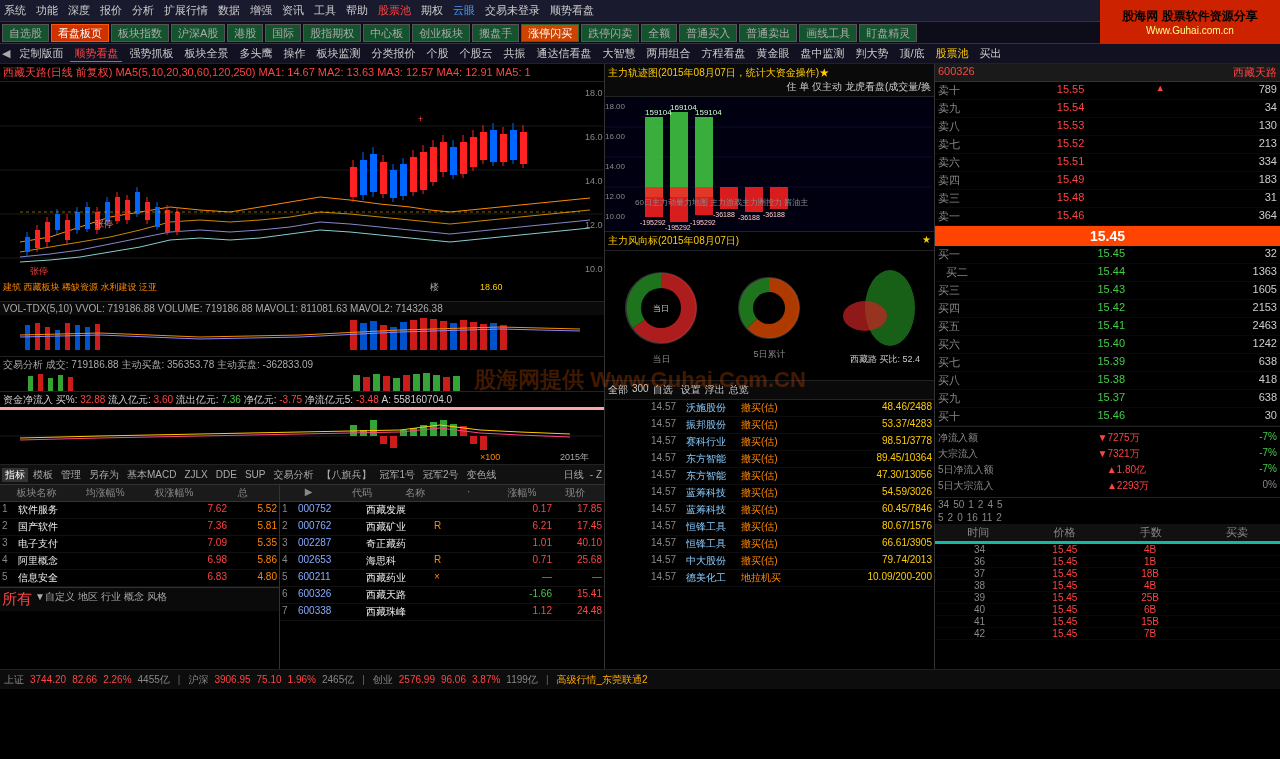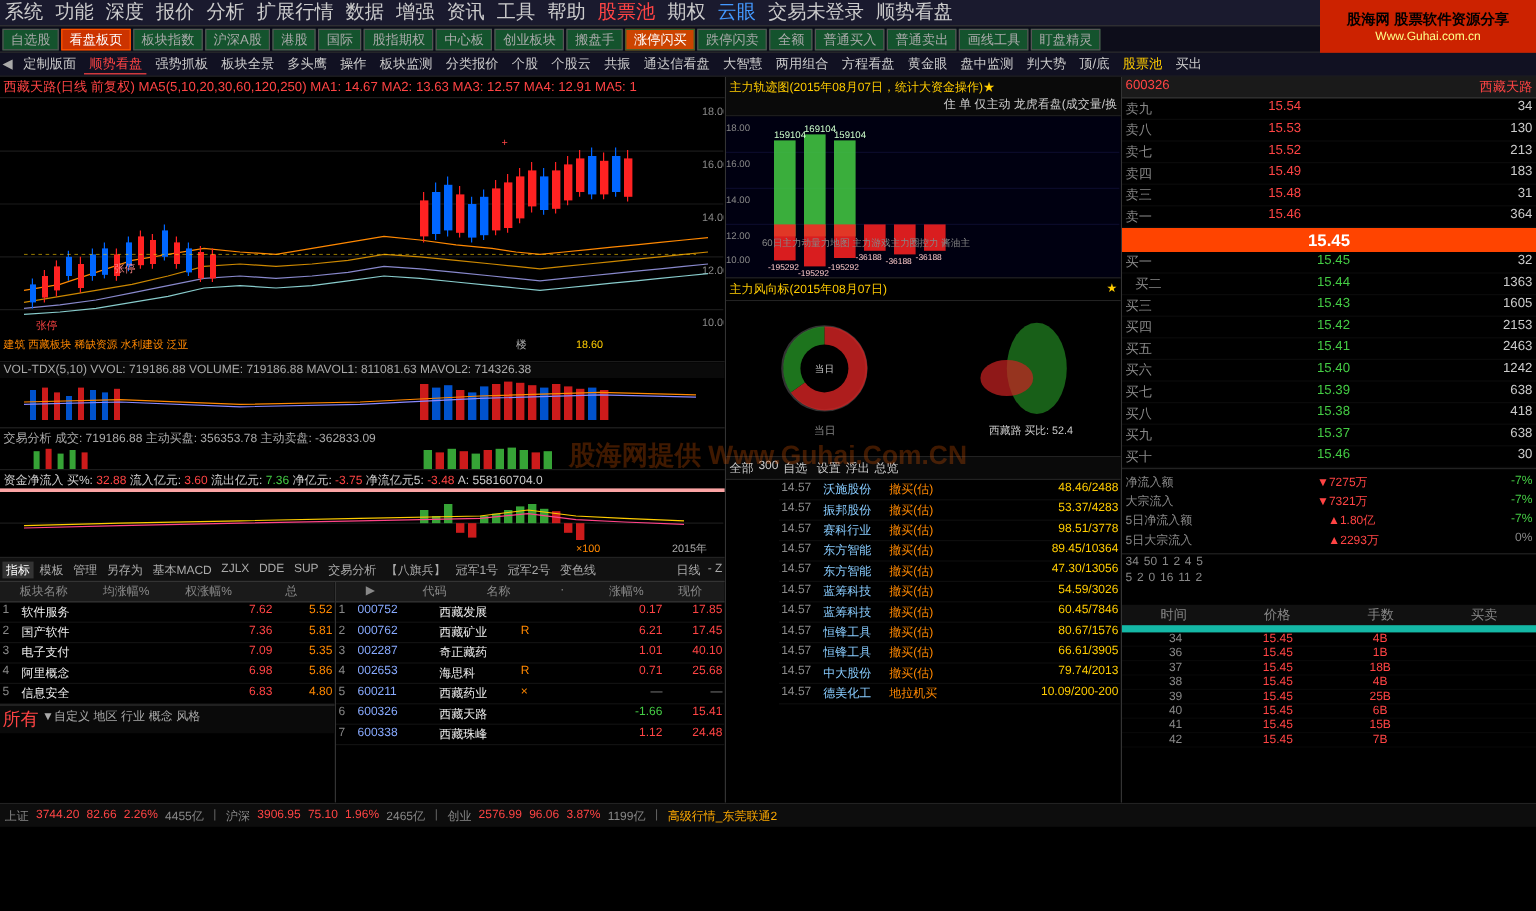--- a/index.html
+++ b/index.html
@@ -23,21 +23,21 @@
       border-bottom: 1px solid #333;
       position: relative;
     }
     .top-menubar .menu-items {
       display: flex;
       gap: 10px;
       flex: 1;
     }
     .top-menubar .menu-item {
       color: #ccc;
-      font-size: 16px;
+      font-size: 11px;
       cursor: pointer;
       white-space: nowrap;
     }
     .top-menubar .menu-item.highlight { color: #ff4444; }
     .top-menubar .menu-item.blue { color: #4499ff; }
     .top-menubar .time-info {
       color: #ffcc00;
       font-size: 11px;
       margin-left: auto;
       margin-right: 8px;
@@ -333,22 +333,21 @@
       font-size: 12px;
       font-weight: bold;
     }
     .brand-logo-area .brand-url {
       color: #ffff88;
       font-size: 10px;
     }
     .tick-header {
       background: #111;
       display: flex;
-      border-bottom: 6px solid #14b8a6;
-      margin-top: 16px;
+      border-bottom: 3px solid #14b8a6;
     }
     .tick-header span {
       flex: 1;
       text-align: center;
       color: #888;
       padding: 1px;
     }
     .tick-row {
       display: flex;
       border-bottom: 1px solid #080808;
@@ -877,20 +876,29 @@
           <path d="M42,42 L42,7 A35,35 0,1,1,14,62 Z" fill="#cc2222" opacity="0.85"></path>
 
           <path d="M42,42 L14,62 A35,35 0,0,1,42,7 Z" fill="#228822" opacity="0.85"></path>
 
           <circle cx="42" cy="42" r="20" fill="#000"></circle>
           <text x="42" y="45" fill="#ccc" font-size="8" text-anchor="middle">当日</text>
         </svg>
         <div style="font-size:9px; color:#888;">当日</div>
       </div>
 
+      <div style="text-align:center;">
+        <svg width="75" height="75">
+          <circle cx="37" cy="37" r="30" fill="none" stroke="#333" stroke-width="2"></circle>
+          <path d="M37,37 L37,7 A30,30 0,1,1,15,57 Z" fill="#cc4400" opacity="0.85"></path>
+          <path d="M37,37 L15,57 A30,30 0,0,1,37,7 Z" fill="#228822" opacity="0.85"></path>
+          <circle cx="37" cy="37" r="16" fill="#000"></circle>
+        </svg>
+        <div style="font-size:9px; color:#888;">5日累计</div>
+      </div>
 
       <div style="text-align:center; position:relative;">
         <svg width="85" height="85">
 
           <ellipse cx="55" cy="42" rx="25" ry="38" fill="#228822" opacity="0.7"></ellipse>
 
           <ellipse cx="30" cy="50" rx="22" ry="15" fill="#cc2222" opacity="0.7"></ellipse>
         </svg>
         <div style="font-size:9px; color:#888;">60日累计</div>
         
@@ -984,36 +992,48 @@
   <div class="right-panel">
 
     <div class="right-header">
       <span>600326</span>
       <span>西藏天路</span>
     </div>
 
     <div>
       <div id="sell-rows">
           <div class="price-row">
+      <span class="label" style="color:#888;">卖十</span>
+      <span class="price" style="color:#ff4444;">15.55</span>
+      <span style="color:#ff4444; width:10px; font-size:9px;">▲</span>
+      <span class="vol" style="color:#ccc;">789</span>
+    </div>
+          <div class="price-row">
       <span class="label" style="color:#888;">卖九</span>
       <span class="price" style="color:#ff4444;">15.54</span>
       <span style="color:#ff4444; width:10px; font-size:9px;"></span>
       <span class="vol" style="color:#ccc;">34</span>
     </div>
           <div class="price-row">
       <span class="label" style="color:#888;">卖八</span>
       <span class="price" style="color:#ff4444;">15.53</span>
       <span style="color:#ff4444; width:10px; font-size:9px;"></span>
       <span class="vol" style="color:#ccc;">130</span>
     </div>
           <div class="price-row">
       <span class="label" style="color:#888;">卖七</span>
       <span class="price" style="color:#ff4444;">15.52</span>
       <span style="color:#ff4444; width:10px; font-size:9px;"></span>
       <span class="vol" style="color:#ccc;">213</span>
+    </div>
+          <div class="price-row">
+      <span class="label" style="color:#888;">卖六</span>
+      <span class="price" style="color:#ff4444;">15.51</span>
+      <span style="color:#ff4444; width:10px; font-size:9px;"></span>
+      <span class="vol" style="color:#ccc;">334</span>
     </div>
           <div class="price-row">
       <span class="label" style="color:#888;">卖四</span>
       <span class="price" style="color:#ff4444;">15.49</span>
       <span style="color:#ff4444; width:10px; font-size:9px;"></span>
       <span class="vol" style="color:#ccc;">183</span>
     </div>
           <div class="price-row">
       <span class="label" style="color:#888;">卖三</span>
       <span class="price" style="color:#ff4444;">15.48</span>

